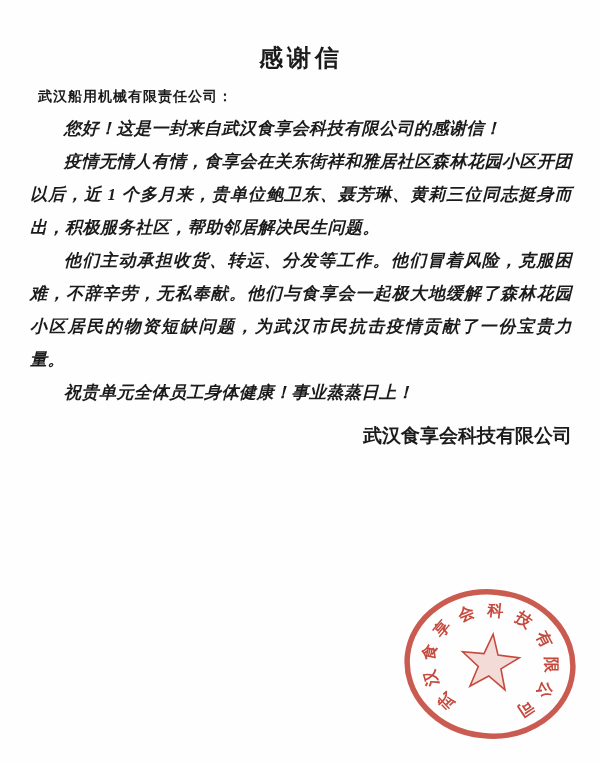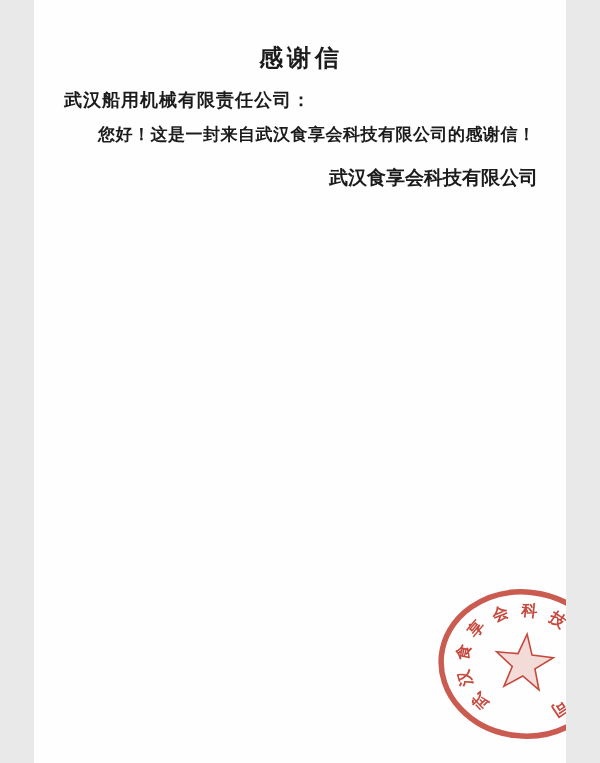--- a/index.html
+++ b/index.html
@@ -1,47 +1,48 @@
 <!DOCTYPE html>
 <html style="--seal: #c13a2c;"><head>
 <meta charset="utf-8">
 <style>
   html,body{margin:0;padding:0;background:#e9e9e9;}
   .page{
     position:relative;
-    width:532px;height:763px;
+    width:600px;height:763px;
     margin:0 auto;
     background:#fefefe;
     color:#1b1b1b;
     font-family:"Liberation Serif","DejaVu Serif",serif;
     font-weight:700;
     overflow:hidden;
     box-sizing:border-box;
     padding:42px 28px 0 30px;
   }
   .title{
     margin:0 0 14px 0;
     text-align:center;
     font-size:24px;
     letter-spacing:4px;
     font-weight:700;
   }
   .addressee{
-    font-size:18px;
+    font-size:14px;
     font-weight:700;
-    margin:0 0 6px 0;
+    margin:0 0 6px 8px;
     letter-spacing:1px;
   }
   .body p{
     margin:0;
     font-size:17px;
     line-height:33px;
     text-indent:2em;
     text-align:justify;
     letter-spacing:0.5px;
+    font-style:italic;
   }
   .sign-block{
     margin-top:10px;
     text-align:right;
     font-size:19px;
     line-height:33px;
     font-weight:700;
     position:relative;
     z-index:2;
   }
@@ -63,20 +64,23 @@
 <body>
 
 <div class="page">
 
   <h1 class="title">感谢信</h1>
 
   <div class="addressee">武汉船用机械有限责任公司：</div>
 
   <div class="body">
     <p>您好！这是一封来自武汉食享会科技有限公司的感谢信！</p>
+    <p>疫情无情人有情，食享会在关东街祥和雅居社区森林花园小区开团以后，近 1 个多月来，贵单位鲍卫东、聂芳琳、黄莉三位同志挺身而出，积极服务社区，帮助邻居解决民生问题。</p>
+    <p>他们主动承担收货、转运、分发等工作。他们冒着风险，克服困难，不辞辛劳，无私奉献。他们与食享会一起极大地缓解了森林花园小区居民的物资短缺问题，为武汉市民抗击疫情贡献了一份宝贵力量。</p>
+    <p>祝贵单元全体员工身体健康！事业蒸蒸日上！</p>
   </div>
 
   <div class="sign-block">
     <div>武汉食享会科技有限公司</div>
 
   </div>
 
   <svg class="seal" width="178" height="160" viewBox="0 0 178 160" aria-hidden="true">
     <g transform="rotate(6 89 78)">
       <ellipse cx="89" cy="78" rx="83" ry="72" fill="none" stroke="var(--seal,#c13a2c)" stroke-width="5.5" opacity="0.9"></ellipse>

